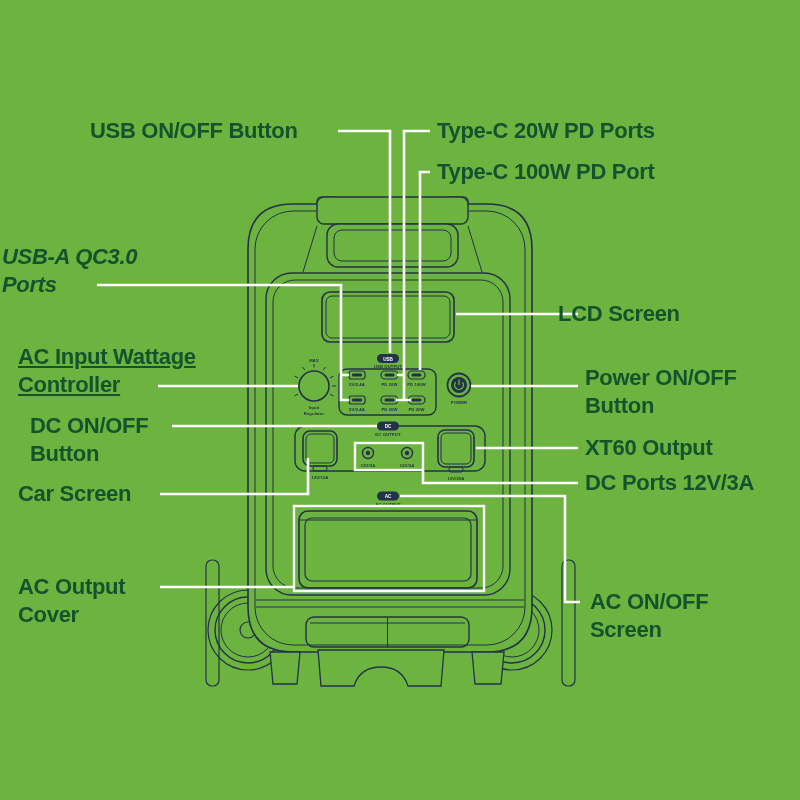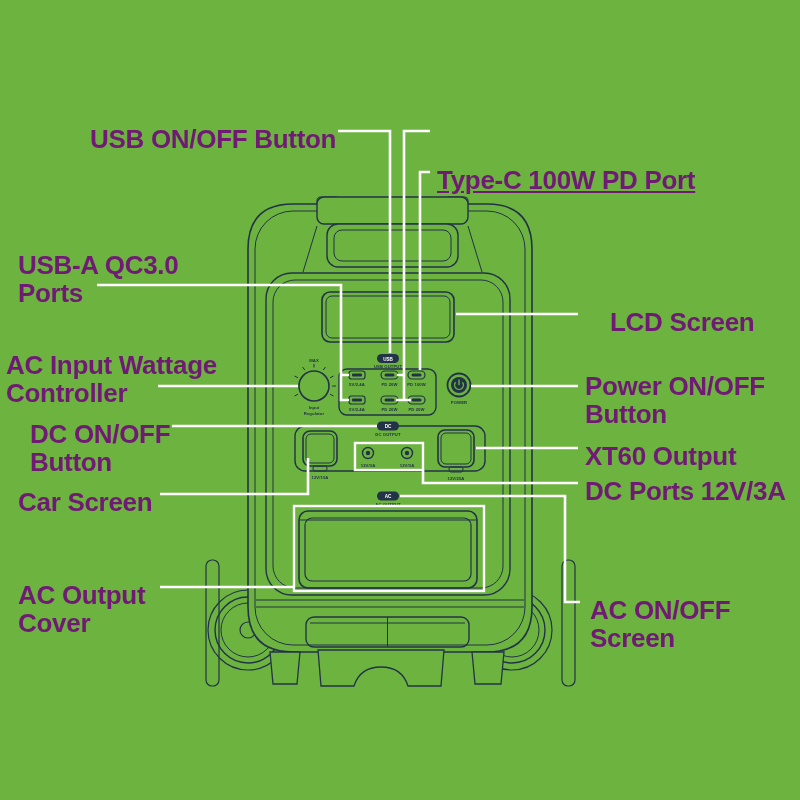--- a/index.html
+++ b/index.html
@@ -4,25 +4,24 @@
 <style>
   html,body{margin:0;padding:0;}
   .stage{
     position:relative;width:800px;height:800px;overflow:hidden;
     background:#6CB33F;
     font-family:"Liberation Sans","DejaVu Sans",sans-serif;
   }
   .stage svg{position:absolute;left:0;top:0;}
   .callout{
     position:absolute;
-    color:#701a75;
-    font-size:26px;font-weight:700;line-height:28px;
+    color:#14532d;
+    font-size:22px;font-weight:700;line-height:28px;
     letter-spacing:-0.3px;
     white-space:pre-line;
-    margin-top:8px;
   }
   .cap{ font-size:4.2px; fill:#223348; text-anchor:middle; font-weight:700; letter-spacing:0.1px;}
   .pilltxt{ font-size:4.6px; fill:#FFFFFF; text-anchor:middle; font-weight:700;}
   .ink{stroke:#223348;fill:none;}
   .inkfill{fill:#223348;stroke:none;}
   .body{stroke:#223348;fill:#6CB33F;}
   .lead{stroke:#FFFFFF;stroke-width:2.6;fill:none;stroke-linecap:butt;}
   .hibox{stroke:#FFFFFF;stroke-width:2.4;fill:none;}
 </style>
 </head>
@@ -207,25 +206,26 @@
       <path class="lead" d="M160 587 H294"></path>
       <path class="lead" d="M578 314 H456"></path>
       <path class="lead" d="M578 386 H471"></path>
       <path class="lead" d="M578 448 H476"></path>
       <path class="lead" d="M423 470 V483 H578"></path>
       <path class="lead" d="M400 496 H565 V602 H580"></path>
     </g>
   </svg>
 
   <div class="callout" style="left:90px;  top:117px;">USB ON/OFF Button</div>
-  <div class="callout" style="left:437px; top:158px;text-decoration:underline;">Type-C 100W PD Port</div>
-  <div class="callout" style="left:18px;  top:243px;">USB-A QC3.0
+  <div class="callout" style="left:437px; top:117px;">Type-C 20W PD Ports</div>
+  <div class="callout" style="left:437px; top:158px;">Type-C 100W PD Port</div>
+  <div class="callout" style="left:2px;  top:243px;font-style:italic;">USB-A QC3.0
 Ports</div>
-  <div class="callout" style="left:610px; top:300px;">LCD Screen</div>
-  <div class="callout" style="left:6px;  top:343px;">AC Input Wattage
+  <div class="callout" style="left:558px; top:300px;">LCD Screen</div>
+  <div class="callout" style="left:18px;  top:343px;text-decoration:underline;">AC Input Wattage
 Controller</div>
   <div class="callout" style="left:585px; top:364px;">Power ON/OFF
 Button</div>
   <div class="callout" style="left:30px;  top:412px;">DC ON/OFF
 Button</div>
   <div class="callout" style="left:585px; top:434px;">XT60 Output</div>
   <div class="callout" style="left:18px;  top:480px;">Car Screen</div>
   <div class="callout" style="left:585px; top:469px;text-align:center;">DC Ports 12V/3A</div>
   <div class="callout" style="left:18px;  top:573px;">AC Output
 Cover</div>

